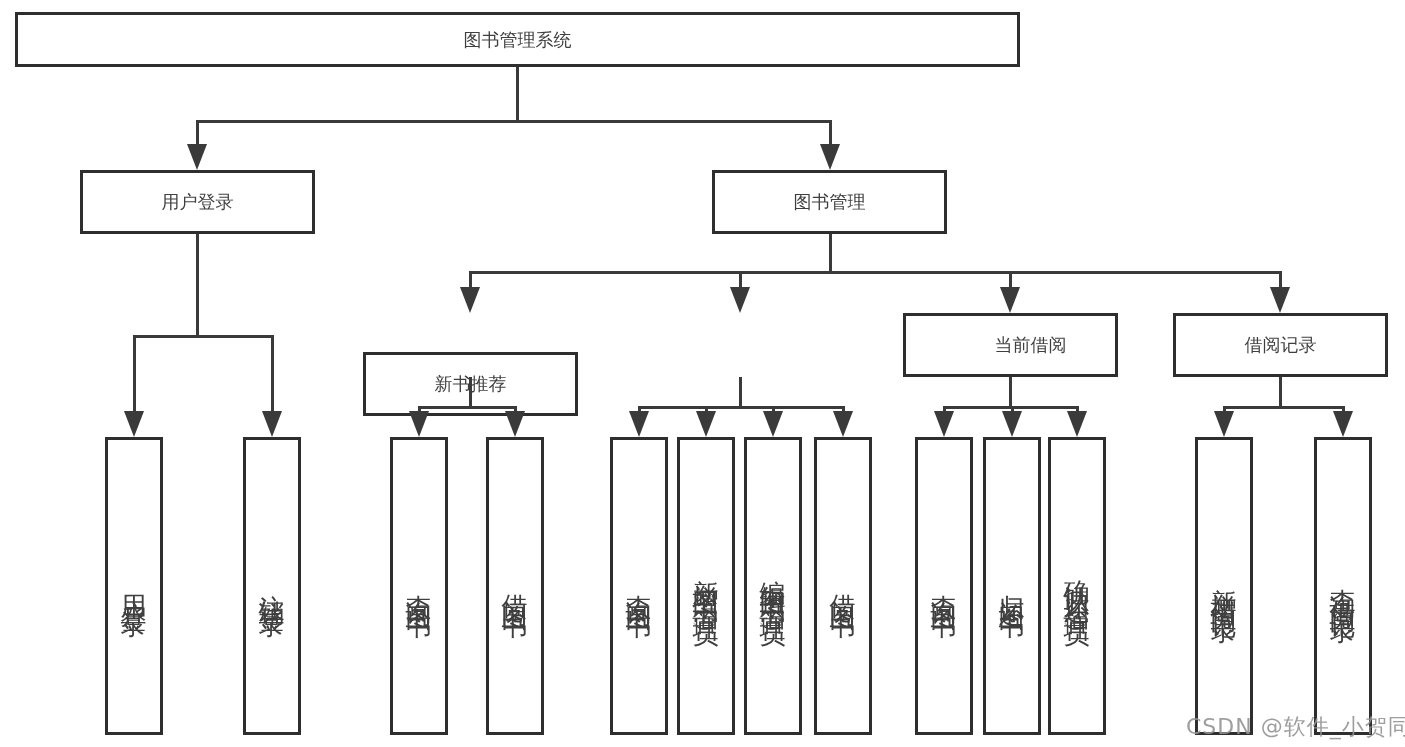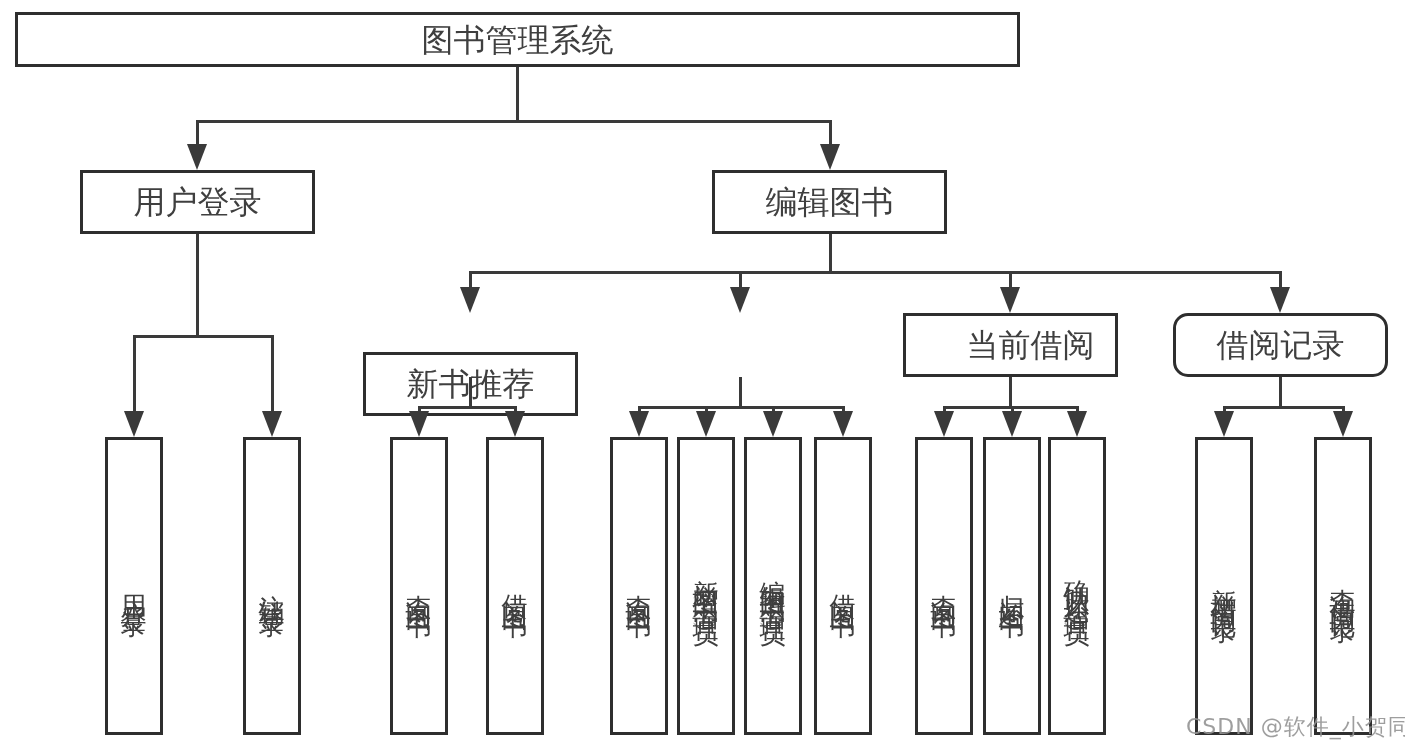--- a/index.html
+++ b/index.html
@@ -12,21 +12,21 @@
   }
   .box{
     position:absolute;
     box-sizing:border-box;
     border:3px solid #2e2e2e;
     background:#ffffff;
     display:flex;
     align-items:center;
     justify-content:center;
     color:#3f3f3f;
-    font-size:32px;
+    font-size:18px;
     line-height:1;
     white-space:nowrap;
   }
   .vbox{
     writing-mode:vertical-rl;
     text-orientation:mixed;
     font-size:26px;
     letter-spacing:6px;
     white-space:normal;
   }
@@ -50,28 +50,28 @@
 </style>
 </head>
 <body>
 
 <div class="canvas">
 
   <div class="box" style="left:15px;top:12px;width:1005px;height:55px;">图书管理系统</div>
 
   <div class="box" style="left:80px;top:170px;width:235px;height:64px;">用户登录</div>
 
-  <div class="box" style="left:712px;top:170px;width:235px;height:64px;">编辑图书</div>
+  <div class="box" style="left:712px;top:170px;width:235px;height:64px;">图书管理</div>
 
   <div class="box" style="left:363px;top:313px;width:215px;height:64px;margin-top:39px;">新书推荐</div>
 
 
   <div class="box" style="left:903px;top:313px;width:215px;height:64px;padding-left:40px;">当前借阅</div>
 
-  <div class="box" style="left:1173px;top:313px;width:215px;height:64px;border-radius:15px;">借阅记录</div>
+  <div class="box" style="left:1173px;top:313px;width:215px;height:64px;">借阅记录</div>
 
   <div class="box vbox" style="left:105px;top:437px;width:58px;height:298px;">用户登录</div>
   <div class="box vbox" style="left:243px;top:437px;width:58px;height:298px;">注销登录</div>
 
   <div class="box vbox" style="left:390px;top:437px;width:58px;height:298px;">查询图书</div>
   <div class="box vbox" style="left:486px;top:437px;width:58px;height:298px;">借阅图书</div>
 
   <div class="box vbox" style="left:610px;top:437px;width:58px;height:298px;">查询图书</div>
   <div class="box vbox" style="left:677px;top:437px;width:58px;height:298px;">新增图书（管理员）</div>
   <div class="box vbox" style="left:744px;top:437px;width:58px;height:298px;">编辑图书（管理员）</div>

